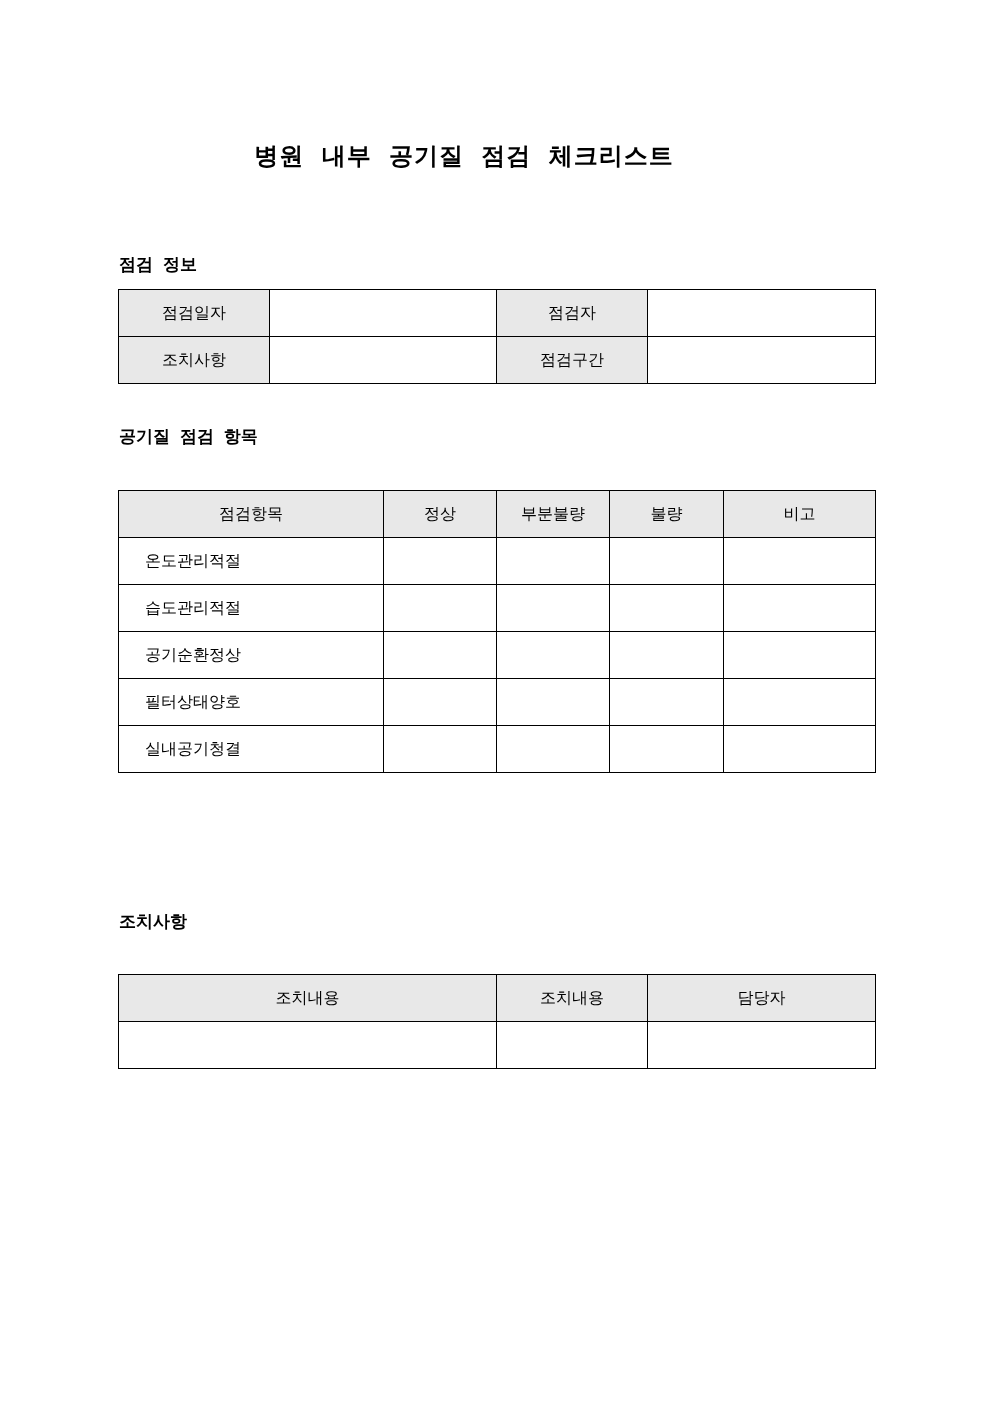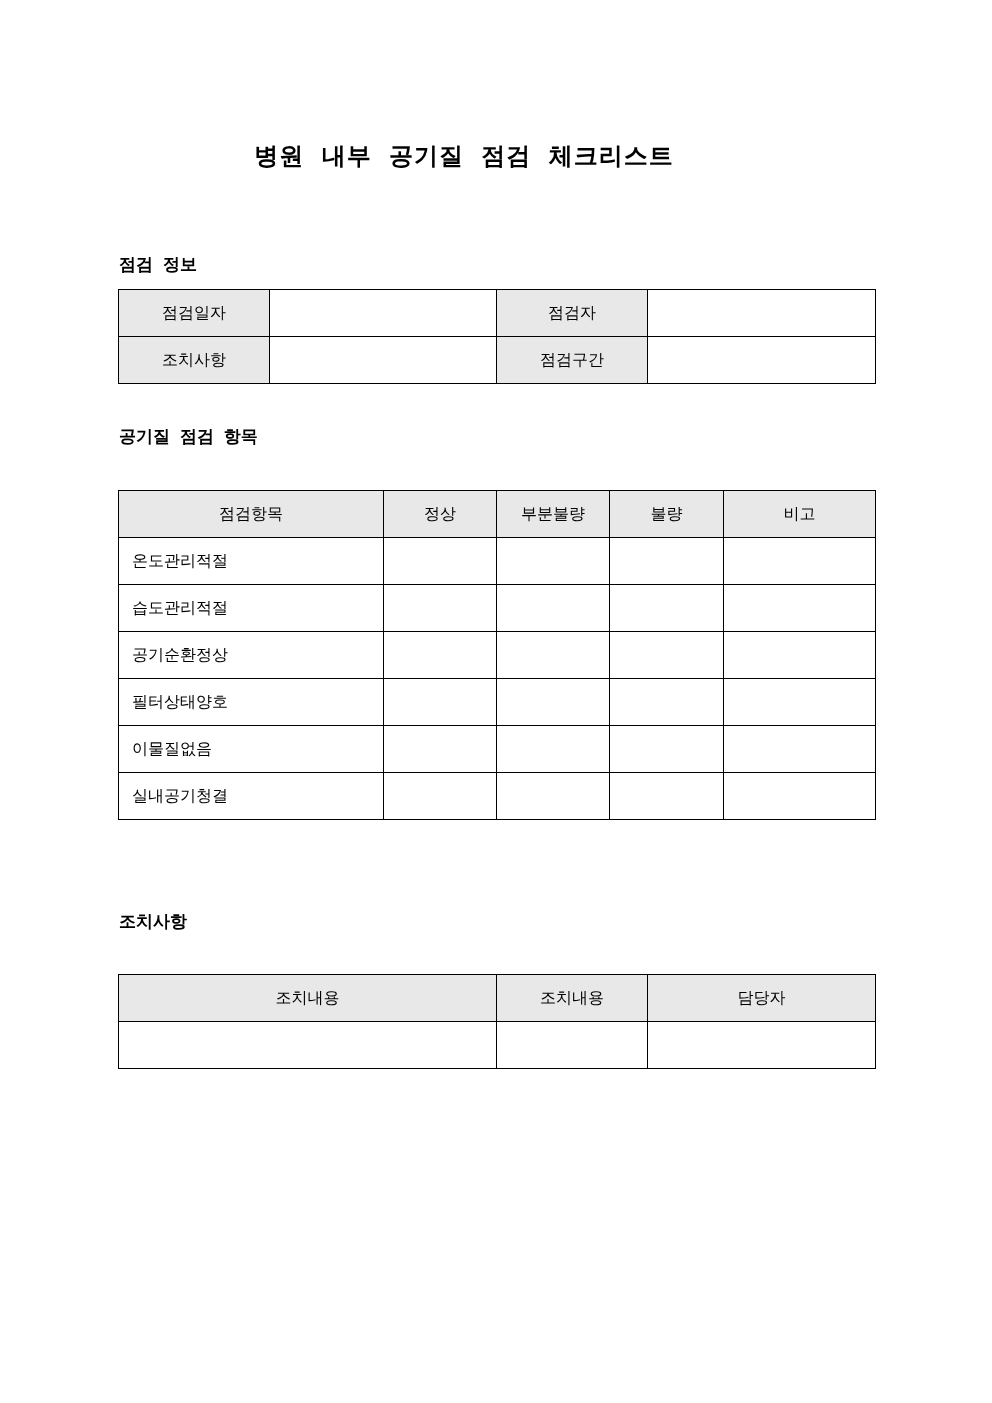--- a/index.html
+++ b/index.html
@@ -47,21 +47,21 @@
       font-size: 16px;
       height: 46px;
       vertical-align: middle;
     }
     table.grid td.head {
       background: #e8e8e8;
       text-align: center;
     }
     table.grid td.item {
       text-align: left;
-      padding-left: 13px;
+      padding-left: 26px;
       font-family: Liberation Serif, serif;
     }
     table.grid td.blank {
       background: #ffffff;
     }
   </style>
 </head>
 <body>
 
 <div class="page-title">병원 내부 공기질 점검 체크리스트</div>
@@ -131,27 +131,20 @@
     <td class="blank"></td>
   </tr>
   <tr>
     <td class="item">필터상태양호</td>
     <td class="blank"></td>
     <td class="blank"></td>
     <td class="blank"></td>
     <td class="blank"></td>
   </tr>
   <tr>
-    <td class="item">이물질없음</td>
-    <td class="blank"></td>
-    <td class="blank"></td>
-    <td class="blank"></td>
-    <td class="blank"></td>
-  </tr>
-  <tr>
     <td class="item">실내공기청결</td>
     <td class="blank"></td>
     <td class="blank"></td>
     <td class="blank"></td>
     <td class="blank"></td>
   </tr>
 </tbody>
   </table>
 
 <div class="section-title" style="top:909px;">조치사항</div>

